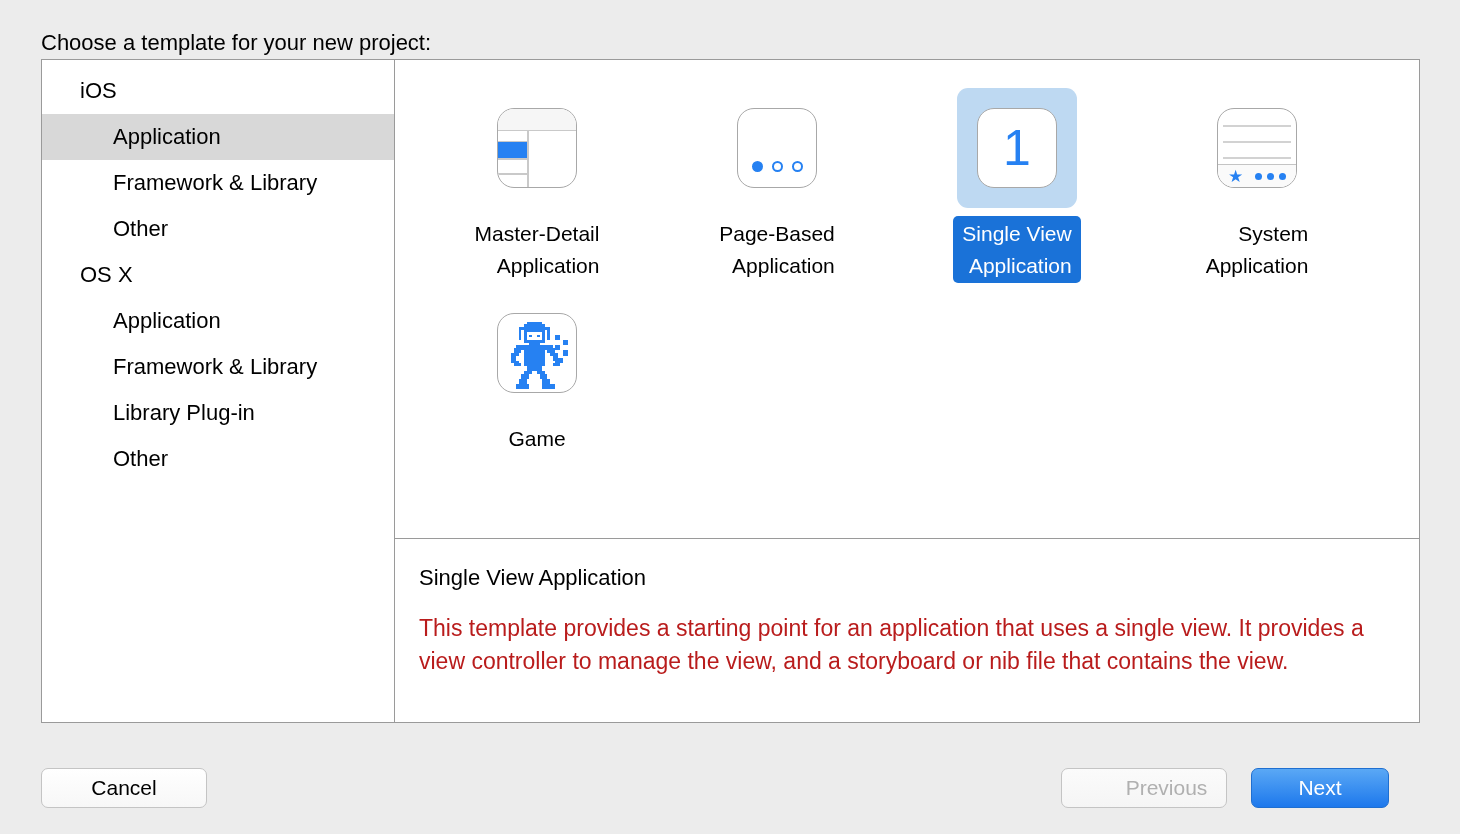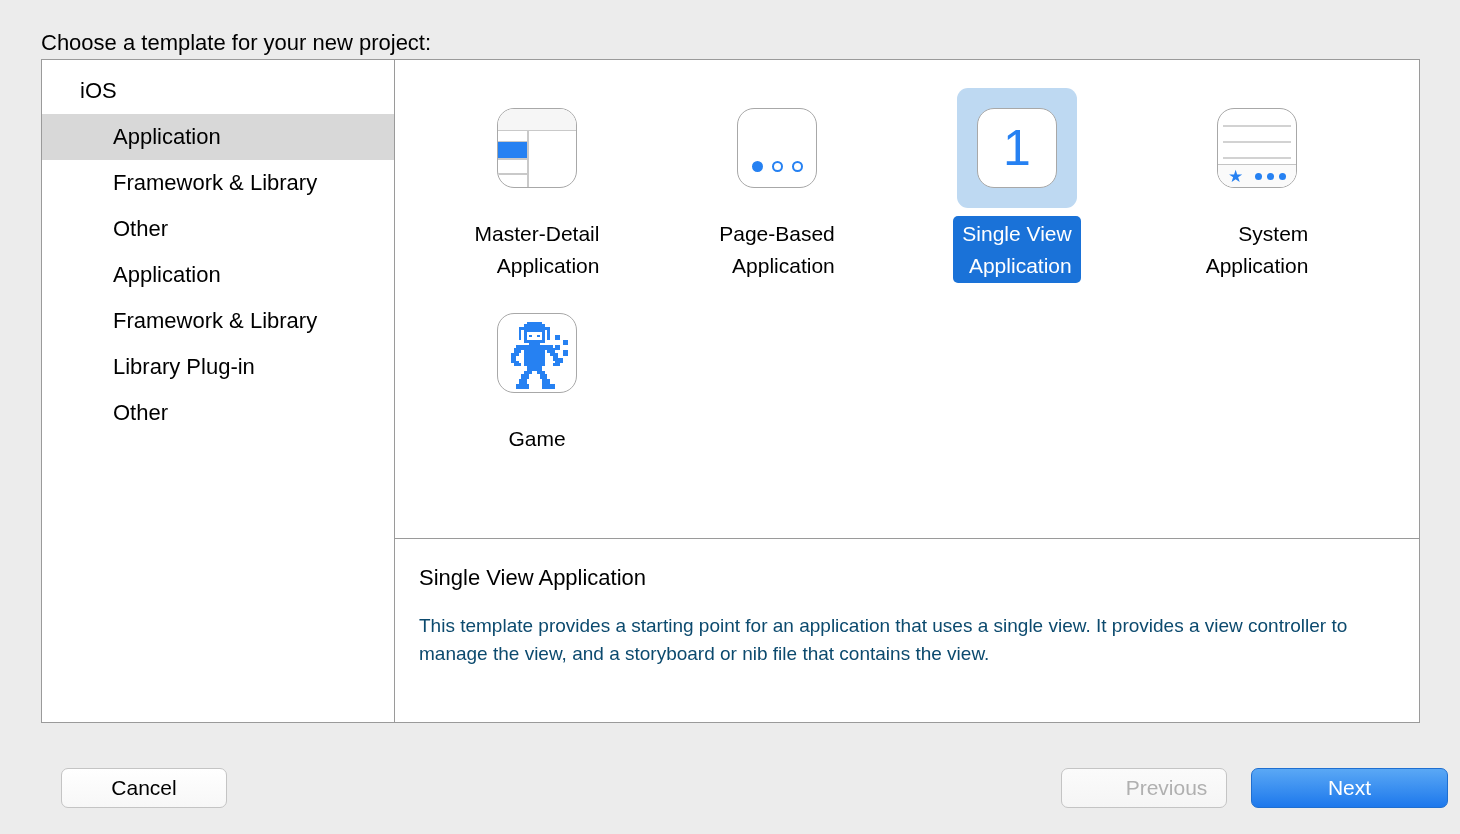--- a/index.html
+++ b/index.html
@@ -173,49 +173,49 @@
 
   
   .desc {
     border-top: 1px solid #9a9a9a;
     flex: 1 1 auto;
     padding: 26px 24px 0 24px;
   }
   .desc-title { font-size: 22px; color: #000; }
   .desc-body {
     margin-top: 21px;
-    font-size: 19px;
+    font-size: 23px;
     line-height: 1.45;
-    color: #0c4a6e;
+    color: #b91c1c;
     max-width: 1000px;
   }
 
   
   .btn {
     position: absolute;
     height: 40px;
     border-radius: 7px;
     font-size: 21px;
     display: flex;
     align-items: center;
     justify-content: center;
     border: 1px solid #c4c4c4;
     background: linear-gradient(#ffffff, #f7f7f7);
     color: #000;
     cursor: default;
   }
-  .btn.cancel { left: 41px; top: 768px; width: 166px; margin-left: 20px; }
+  .btn.cancel { left: 41px; top: 768px; width: 166px; }
   .btn.previous {
     left: 1061px; top: 768px; width: 166px;
     color: #b0b0b0;
     background: linear-gradient(#fbfbfb, #f5f5f5);
     padding-left: 45px;
   }
   .btn.next {
-    left: 1251px; top: 768px; width: 197px;
+    left: 1251px; top: 768px; width: 138px;
     background: linear-gradient(#5aa8f5, #1d78ec);
     border-color: #1f6fd0;
     color: #fff;
   }
 </style>
 </head>
 <body>
 
 <div class="dialog">
 
@@ -228,20 +228,23 @@
         <span>iOS</span>
       </div>
       <div class="side-row child selected">
         <span>Application</span>
       </div>
       <div class="side-row child">
         <span>Framework &amp; Library</span>
       </div>
       <div class="side-row child">
         <span>Other</span>
+      </div>
+      <div class="side-row group">
+        <span>OS X</span>
       </div>
       <div class="side-row child">
         <span>Application</span>
       </div>
       <div class="side-row child">
         <span>Framework &amp; Library</span>
       </div>
       <div class="side-row child">
         <span>Library Plug-in</span>
       </div>

